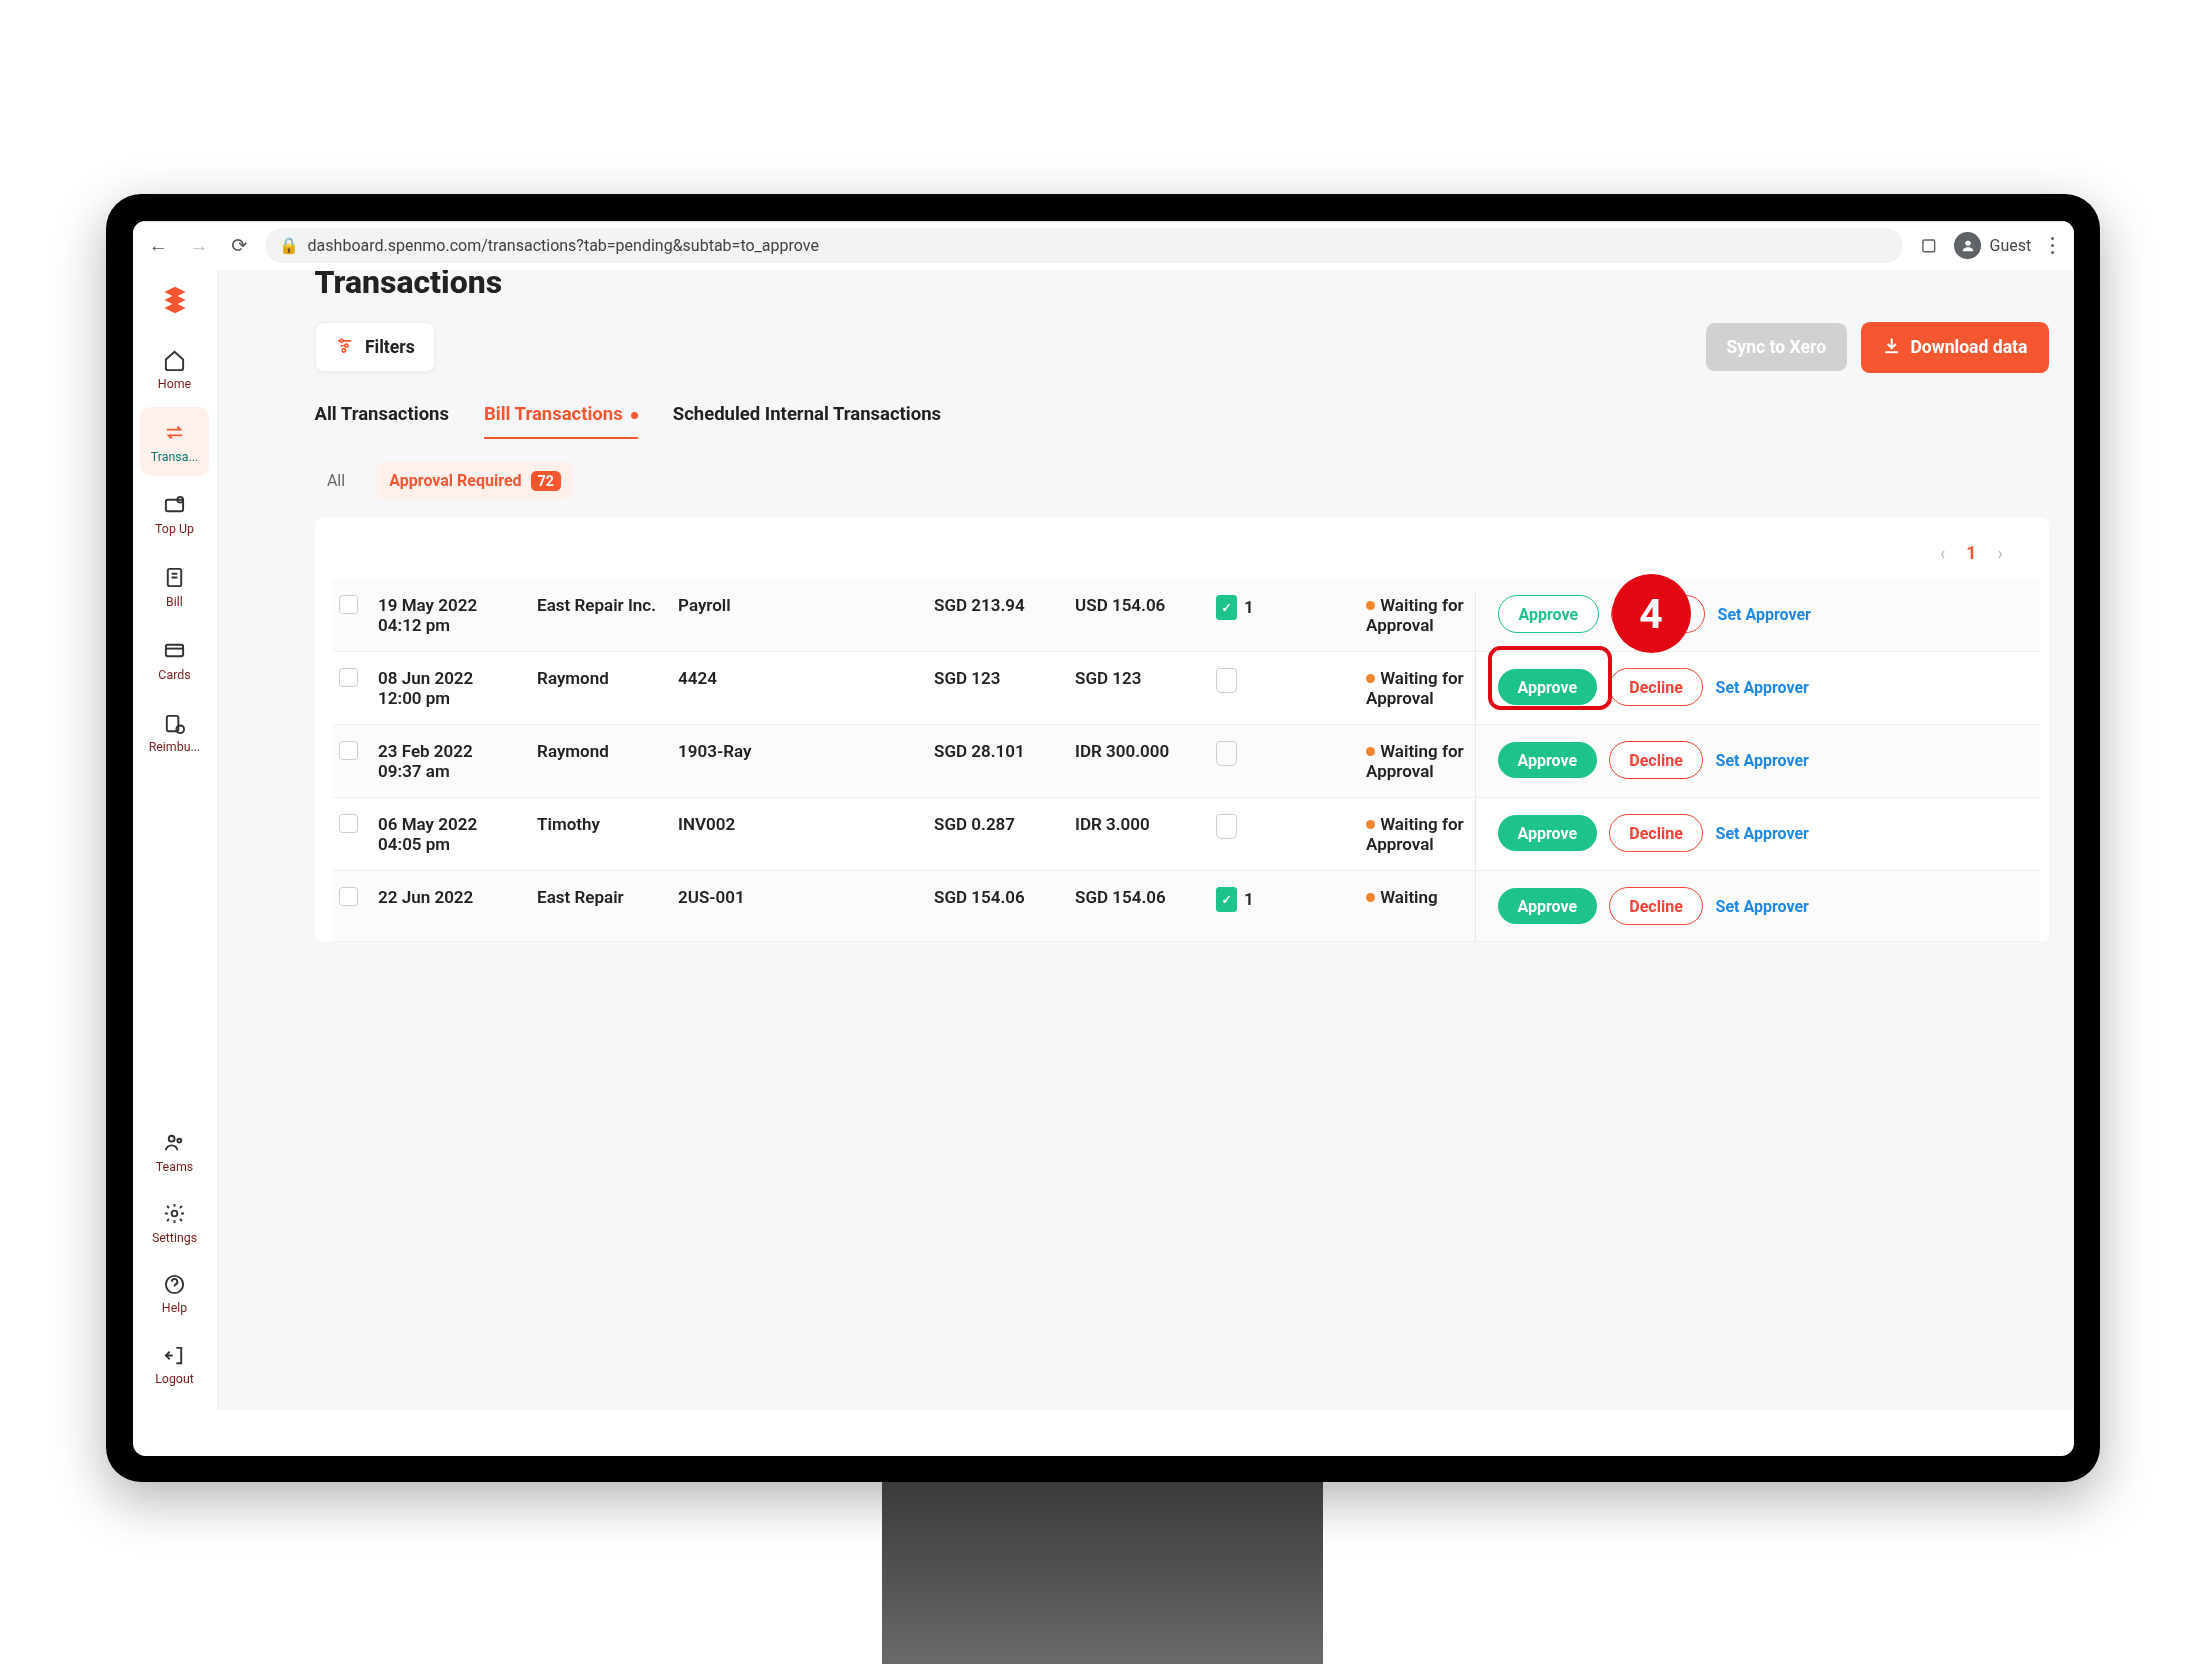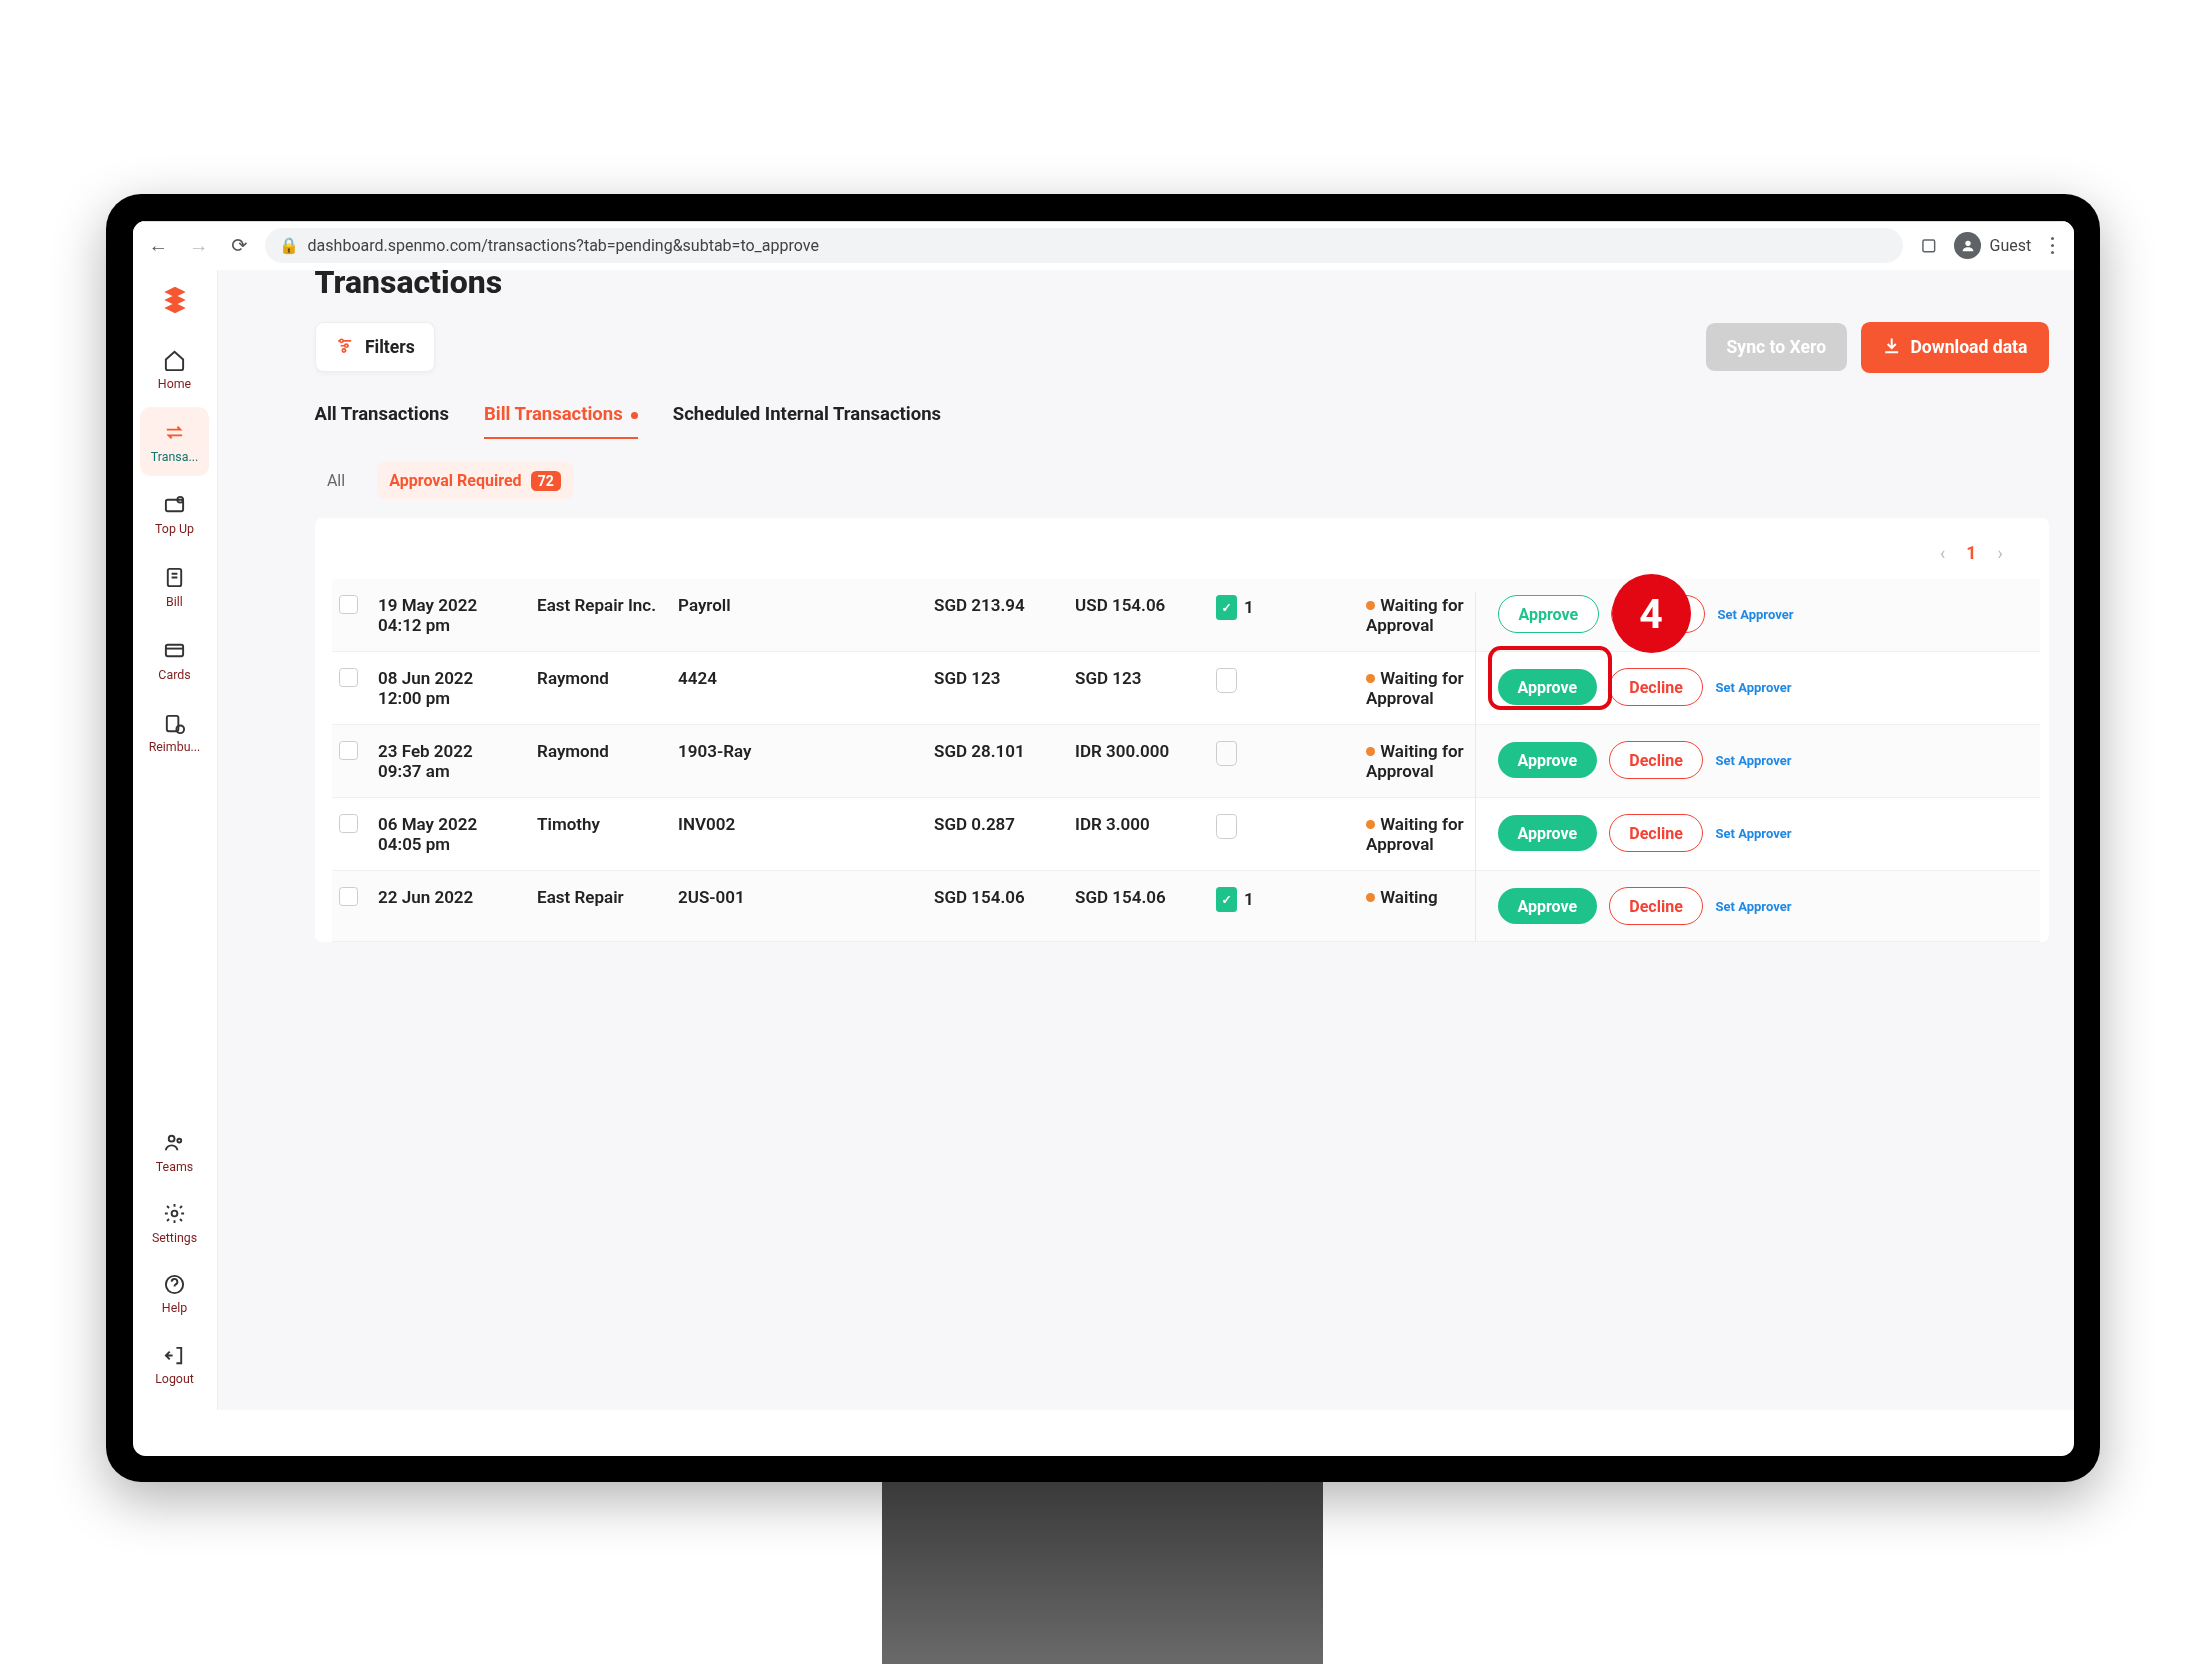--- a/index.html
+++ b/index.html
@@ -88,21 +88,21 @@
 .rc-none { border:1.8px solid #ccc; color:transparent; border-radius:3.5px 3.5px 5.3px 5.3px; }
 
 .status { color:#222; }
 .status .sdot { display:inline-block; width:8.8px; height:8.8px; background:#F0862F; border-radius:50%; margin-right:5.3px; vertical-align:0.9px; }
 
 .actions { display:flex; align-items:center; gap:12.4px; }
 .pill { border-radius:35px; padding:8.8px 19.4px; font-size:16px; font-weight:700; cursor:pointer; }
 .approve-fill { background:#1EC28B; color:#fff; }
 .approve-outline { background:#fff; border:1.8px solid #1EC28B; color:#1EC28B; }
 .decline { background:#fff; border:1.8px solid #F44336; color:#F44336; }
-.link { color:#1E88E5; font-weight:700; cursor:pointer; font-size:13px; }
+.link { color:#1E88E5; font-weight:700; cursor:pointer; font-size:16px; }
 
 .vline { position:absolute; top:74px; bottom:0; width:0.9px; background:#e8e8e8; }
 .annot-ring { position:absolute; width:79px; height:79px; background:#E30613; border-radius:50%; color:#fff; font-size:41px; font-weight:700; display:flex; align-items:center; justify-content:center; }
 .annot-box { position:absolute; border:4.4px solid #E30613; border-radius:12.4px; }
 </style>
 </head>
 <body>
 
 <div class="stage">
   <div class="monitor">

